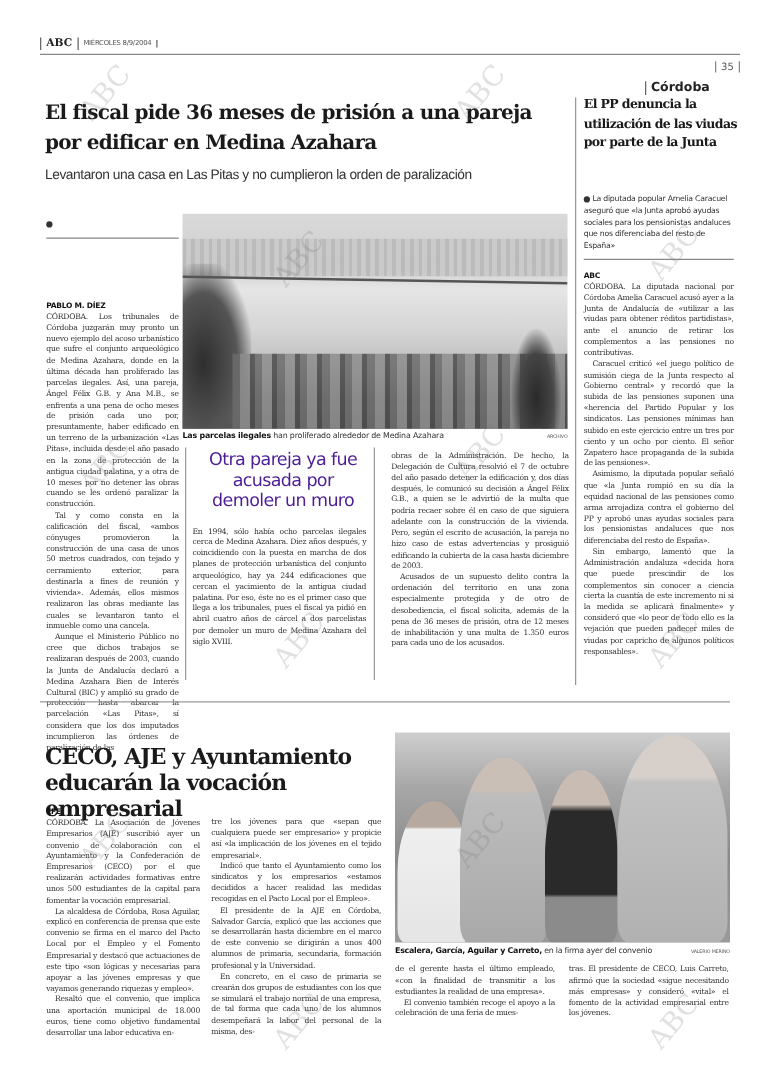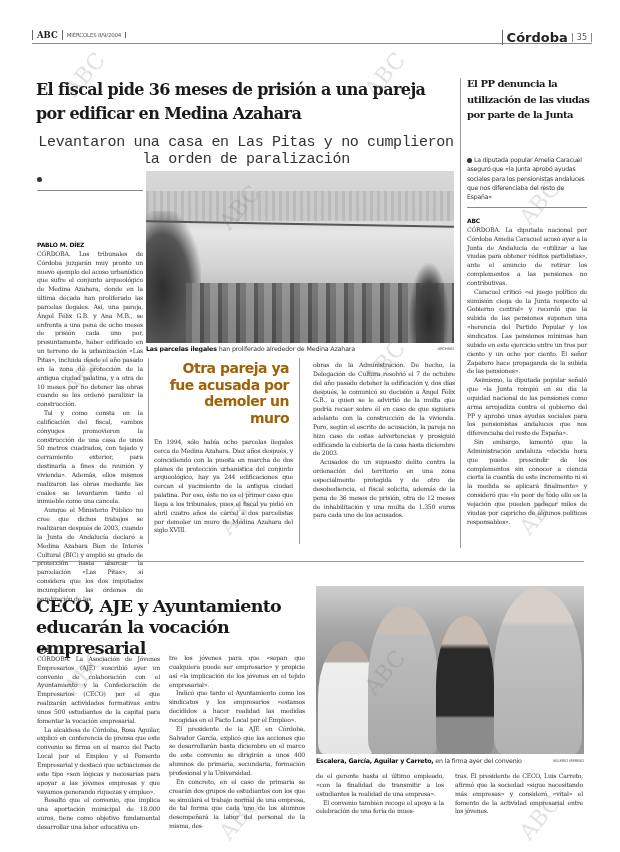--- a/index.html
+++ b/index.html
@@ -4,46 +4,46 @@
 <style>
   * { box-sizing: border-box; margin: 0; padding: 0; }
   html, body { width: 620px; height: 852px; background: #fff; overflow: hidden; }
   body { position: relative; font-family: "DejaVu Serif", serif; color: #222; }
 
   .header { position: absolute; left: 32px; top: 28px; width: 560px; height: 16px; border-bottom: 1px solid #888; }
   .hdr-left { position: absolute; left: 0; top: 2px; font-size: 8px; display: flex; align-items: center; }
   .hdr-abc { font-family: "DejaVu Serif", serif; font-weight: bold; font-size: 8.5px; padding: 0 4px; border-left: 1px solid #666; border-right: 1px solid #666; }
   .hdr-date { font-family: "DejaVu Sans", sans-serif; font-size: 5.5px; color: #555; padding: 0 4px; border-right: 1px solid #666; letter-spacing: -0.2px; }
   .hdr-right { position: absolute; right: 0; top: 2px; display: flex; align-items: center; }
-  .hdr-section { font-family: "DejaVu Sans", sans-serif; font-weight: bold; font-size: 13px; padding: 0 4px; border-left: 1px solid #666; }
+  .hdr-section { font-family: "DejaVu Sans", sans-serif; font-weight: bold; font-size: 10px; padding: 0 4px; border-left: 1px solid #666; margin-top: 35px; }
   .hdr-page { font-family: "DejaVu Sans", sans-serif; font-size: 8px; color: #555; padding: 0 4px; border-left: 1px solid #888; border-right: 1px solid #888; text-align: center; }
 
   .main-headline { position: absolute; left: 36px; top: 78px; width: 420px; font-family: "DejaVu Serif", serif; font-weight: bold; font-size: 16px; line-height: 24px; color: #1a1a1a; letter-spacing: -0.6px; }
-  .main-sub { position: absolute; left: 36px; top: 134px; width: 420px; font-family: Liberation Mono, monospace; font-size: 15px; color: #333; letter-spacing: -0.35px; text-align: center; }
+  .main-sub { position: absolute; left: 36px; top: 134px; width: 420px; font-family: Liberation Sans, sans-serif; font-size: 11px; color: #333; letter-spacing: -0.35px; }
 
   .lede { position: absolute; left: 37px; top: 174px; width: 106px; font-family: "DejaVu Sans", sans-serif; font-size: 6.6px; line-height: 10.2px; color: #333; padding-bottom: 6px; border-bottom: 1px solid #888; letter-spacing: -0.15px; }
   .bullet { display: inline-block; width: 5px; height: 5px; border-radius: 50%; background: #333; margin-right: 2px; vertical-align: middle; }
 
   .byline { font-family: "DejaVu Sans", sans-serif; font-weight: bold; font-size: 6px; color: #111; }
   .col { position: absolute; font-family: "DejaVu Serif", serif; font-size: 6.1px; line-height: 8.85px; color: #333; text-align: justify; letter-spacing: -0.2px; }
   .col p { text-indent: 7px; }
   .col p.first { text-indent: 0; }
 
   .photo1 { position: absolute; left: 146px; top: 171px; width: 308px; height: 172px; background: linear-gradient(180deg, #d9d9d9 0%, #cfcfcf 25%, #e6e6e6 35%, #d4d4d4 55%, #bfbfbf 70%, #7a7a7a 85%, #555 100%); overflow: hidden; }
   .photo1 .horizon { position: absolute; left: 0; top: 52px; width: 100%; height: 2px; background: #555; transform: rotate(1deg); }
   .photo1 .city { position: absolute; left: 0; top: 20px; width: 100%; height: 30px; background: repeating-linear-gradient(90deg, #b5b5b5 0 3px, #c8c8c8 3px 7px); opacity: 0.8; }
   .photo1 .trees-left { position: absolute; left: 0; top: 40px; width: 55px; height: 132px; background: radial-gradient(ellipse at 30% 60%, #2e2e2e 0%, #555 50%, transparent 75%); }
   .photo1 .ruins { position: absolute; left: 40px; bottom: 0; width: 268px; height: 60px; background: repeating-linear-gradient(90deg, #6b6b6b 0 6px, #8d8d8d 6px 14px, #4a4a4a 14px 18px); opacity: 0.85; }
   .photo1 .tree-right { position: absolute; right: 5px; bottom: 0; width: 40px; height: 80px; background: radial-gradient(ellipse at 50% 70%, #2a2a2a 0%, #444 45%, transparent 72%); }
   .cap1 { position: absolute; left: 146px; top: 345px; width: 308px; font-family: "DejaVu Sans", sans-serif; font-size: 6.3px; color: #333; letter-spacing: -0.15px; }
   .cap1 b { color: #111; }
   .credit { font-family: "DejaVu Sans", sans-serif; font-size: 3.8px; color: #555; position: absolute; right: 0; top: 1px; letter-spacing: -0.1px; }
 
   .sidebar-box { position: absolute; left: 154px; top: 358px; width: 146px; height: 186px; border-right: 1px solid #999; }
-  .side-head { font-family: "DejaVu Sans", sans-serif; font-size: 14px; line-height: 16.5px; text-align: right; color: #a16207; letter-spacing: -0.5px; font-weight: bold; }
+  .side-head { font-family: "DejaVu Sans", sans-serif; font-size: 14px; line-height: 16.5px; text-align: center; color: #4c1d95; letter-spacing: -0.5px; }
 
   .vr { position: absolute; background: #999; width: 1px; }
 
   .pp-head { position: absolute; left: 467px; top: 76px; width: 130px; font-family: "DejaVu Serif", serif; font-weight: bold; font-size: 10px; line-height: 15.5px; color: #1a1a1a; letter-spacing: -0.5px; }
   .pp-lede { position: absolute; left: 467px; top: 155px; width: 120px; font-family: "DejaVu Sans", sans-serif; font-size: 6.2px; line-height: 9.3px; color: #333; padding-bottom: 6px; border-bottom: 1px solid #888; letter-spacing: -0.2px; }
 
   .hr { position: absolute; height: 1px; background: #999; }
 
   .ceco-head { position: absolute; left: 36px; top: 596px; width: 270px; font-family: "DejaVu Serif", serif; font-weight: bold; font-size: 17.5px; line-height: 21px; color: #1a1a1a; letter-spacing: -0.7px; }
 

